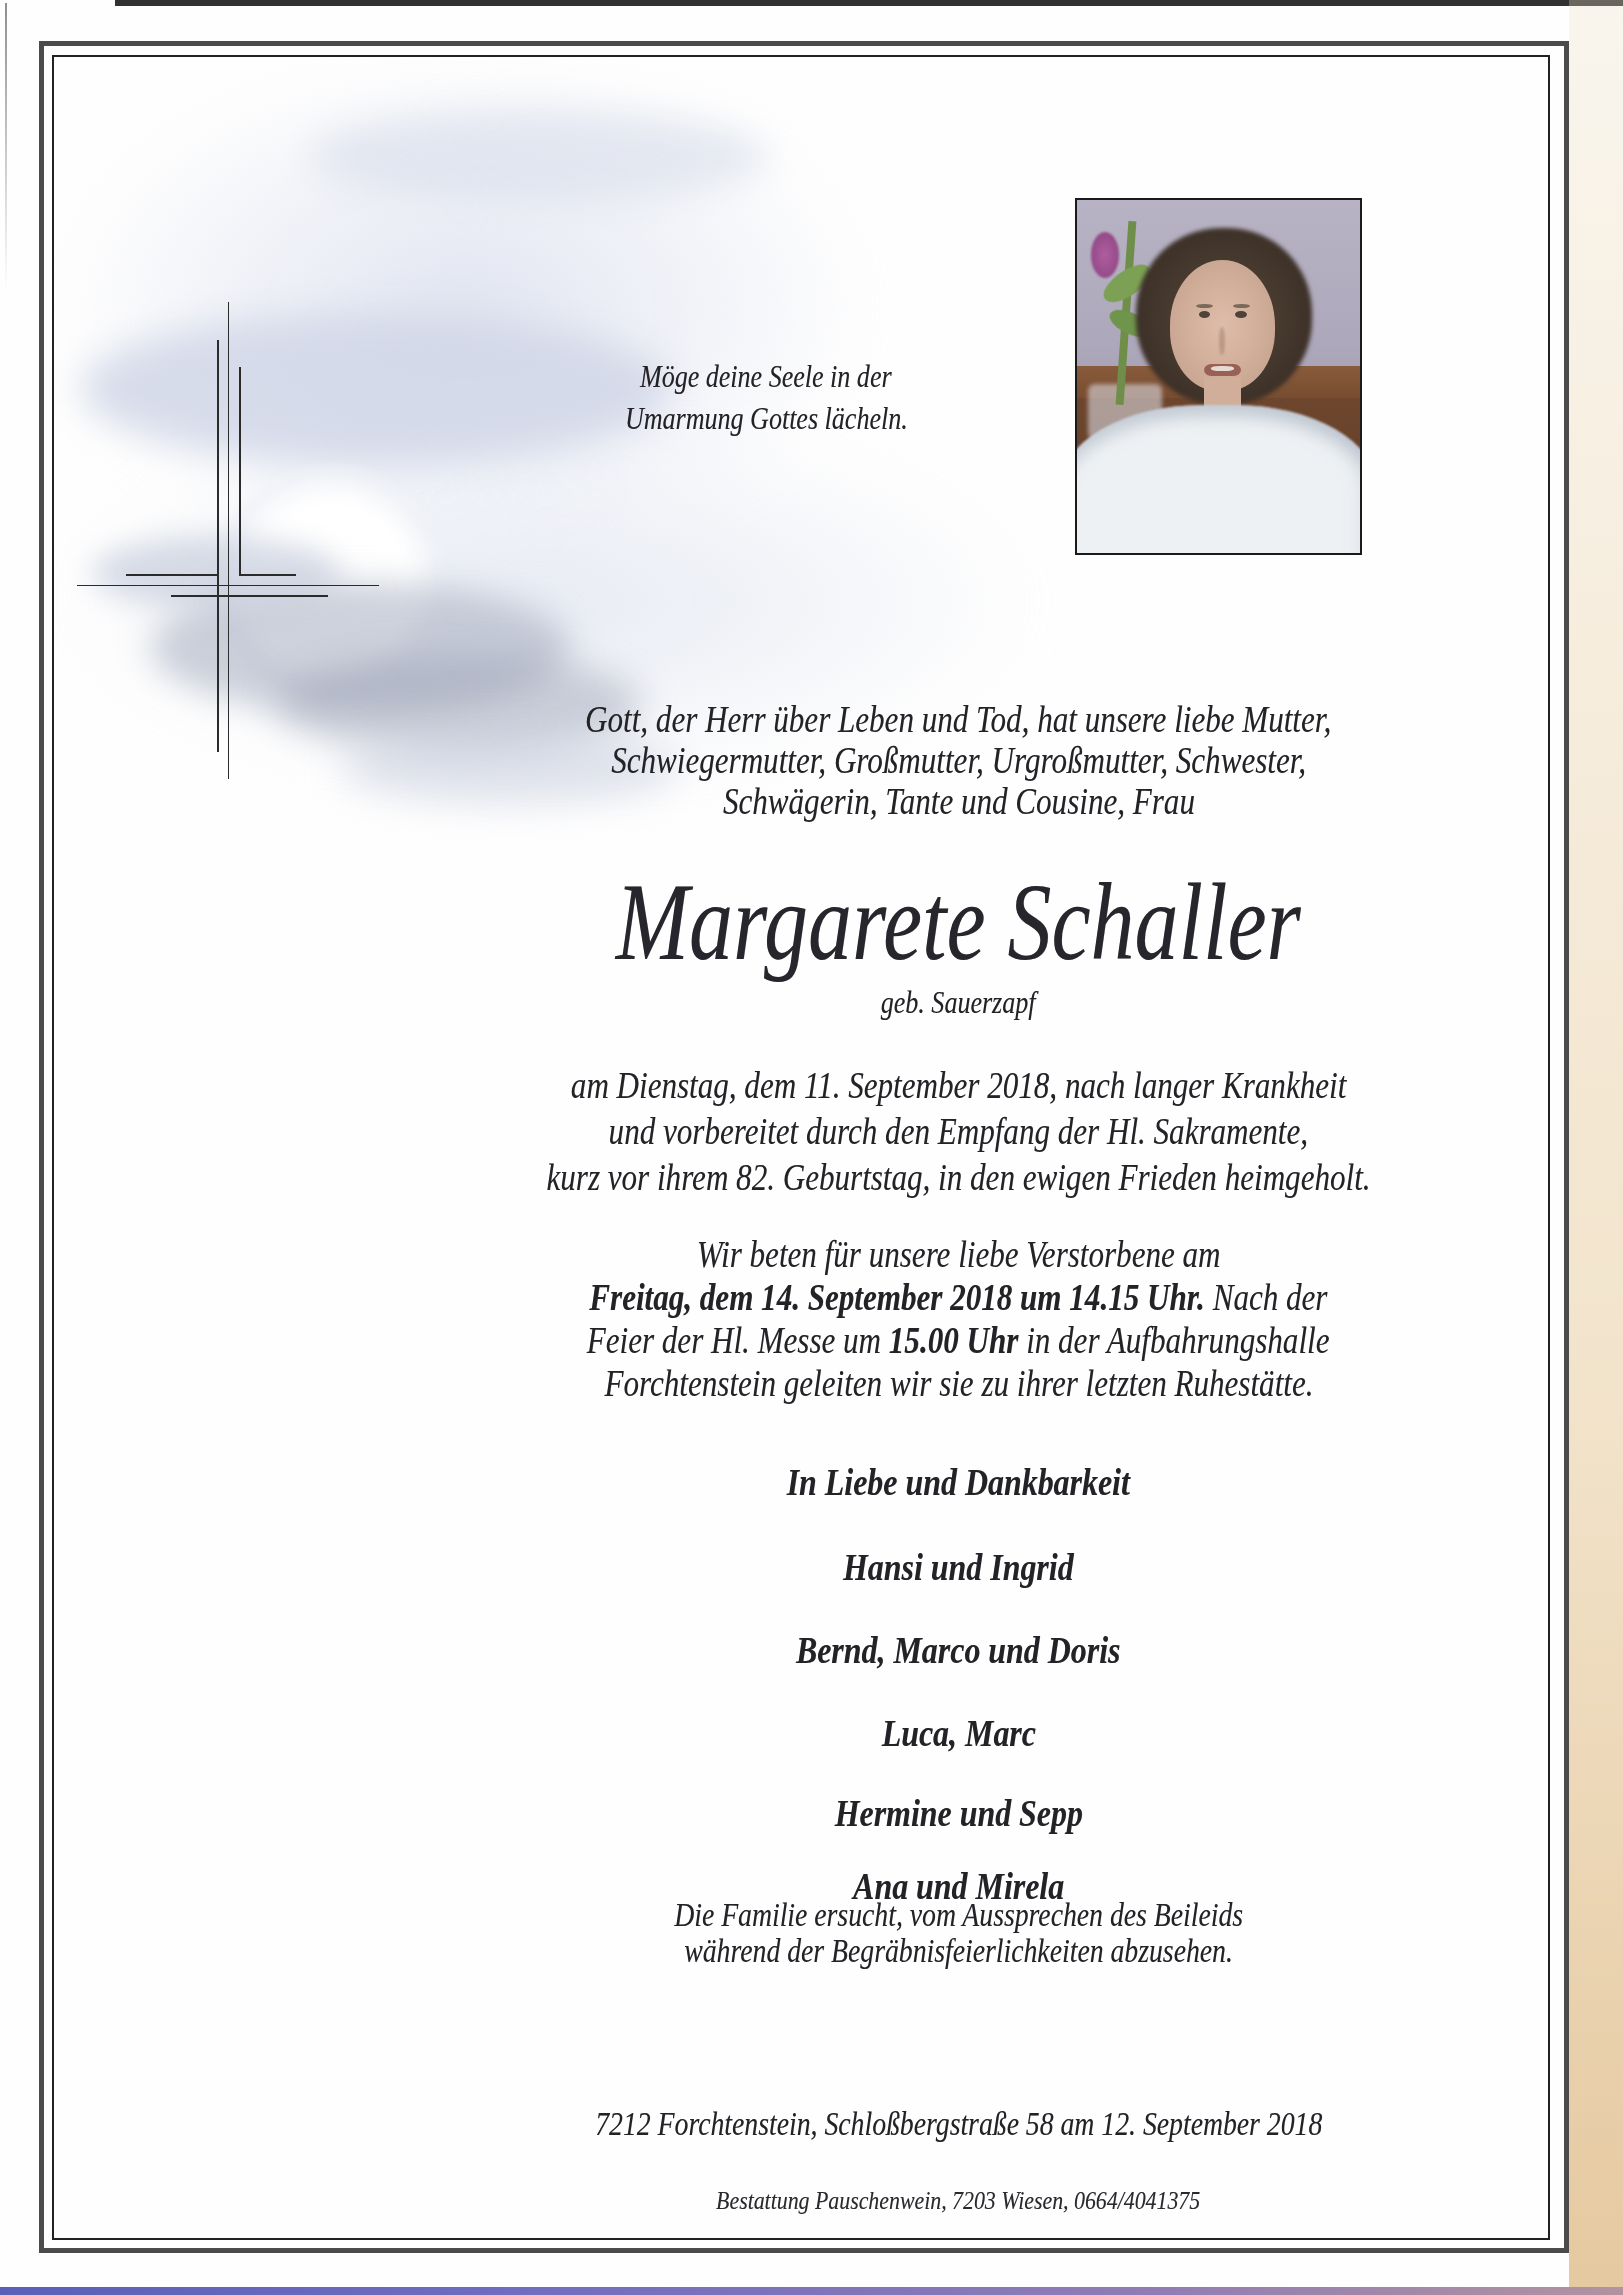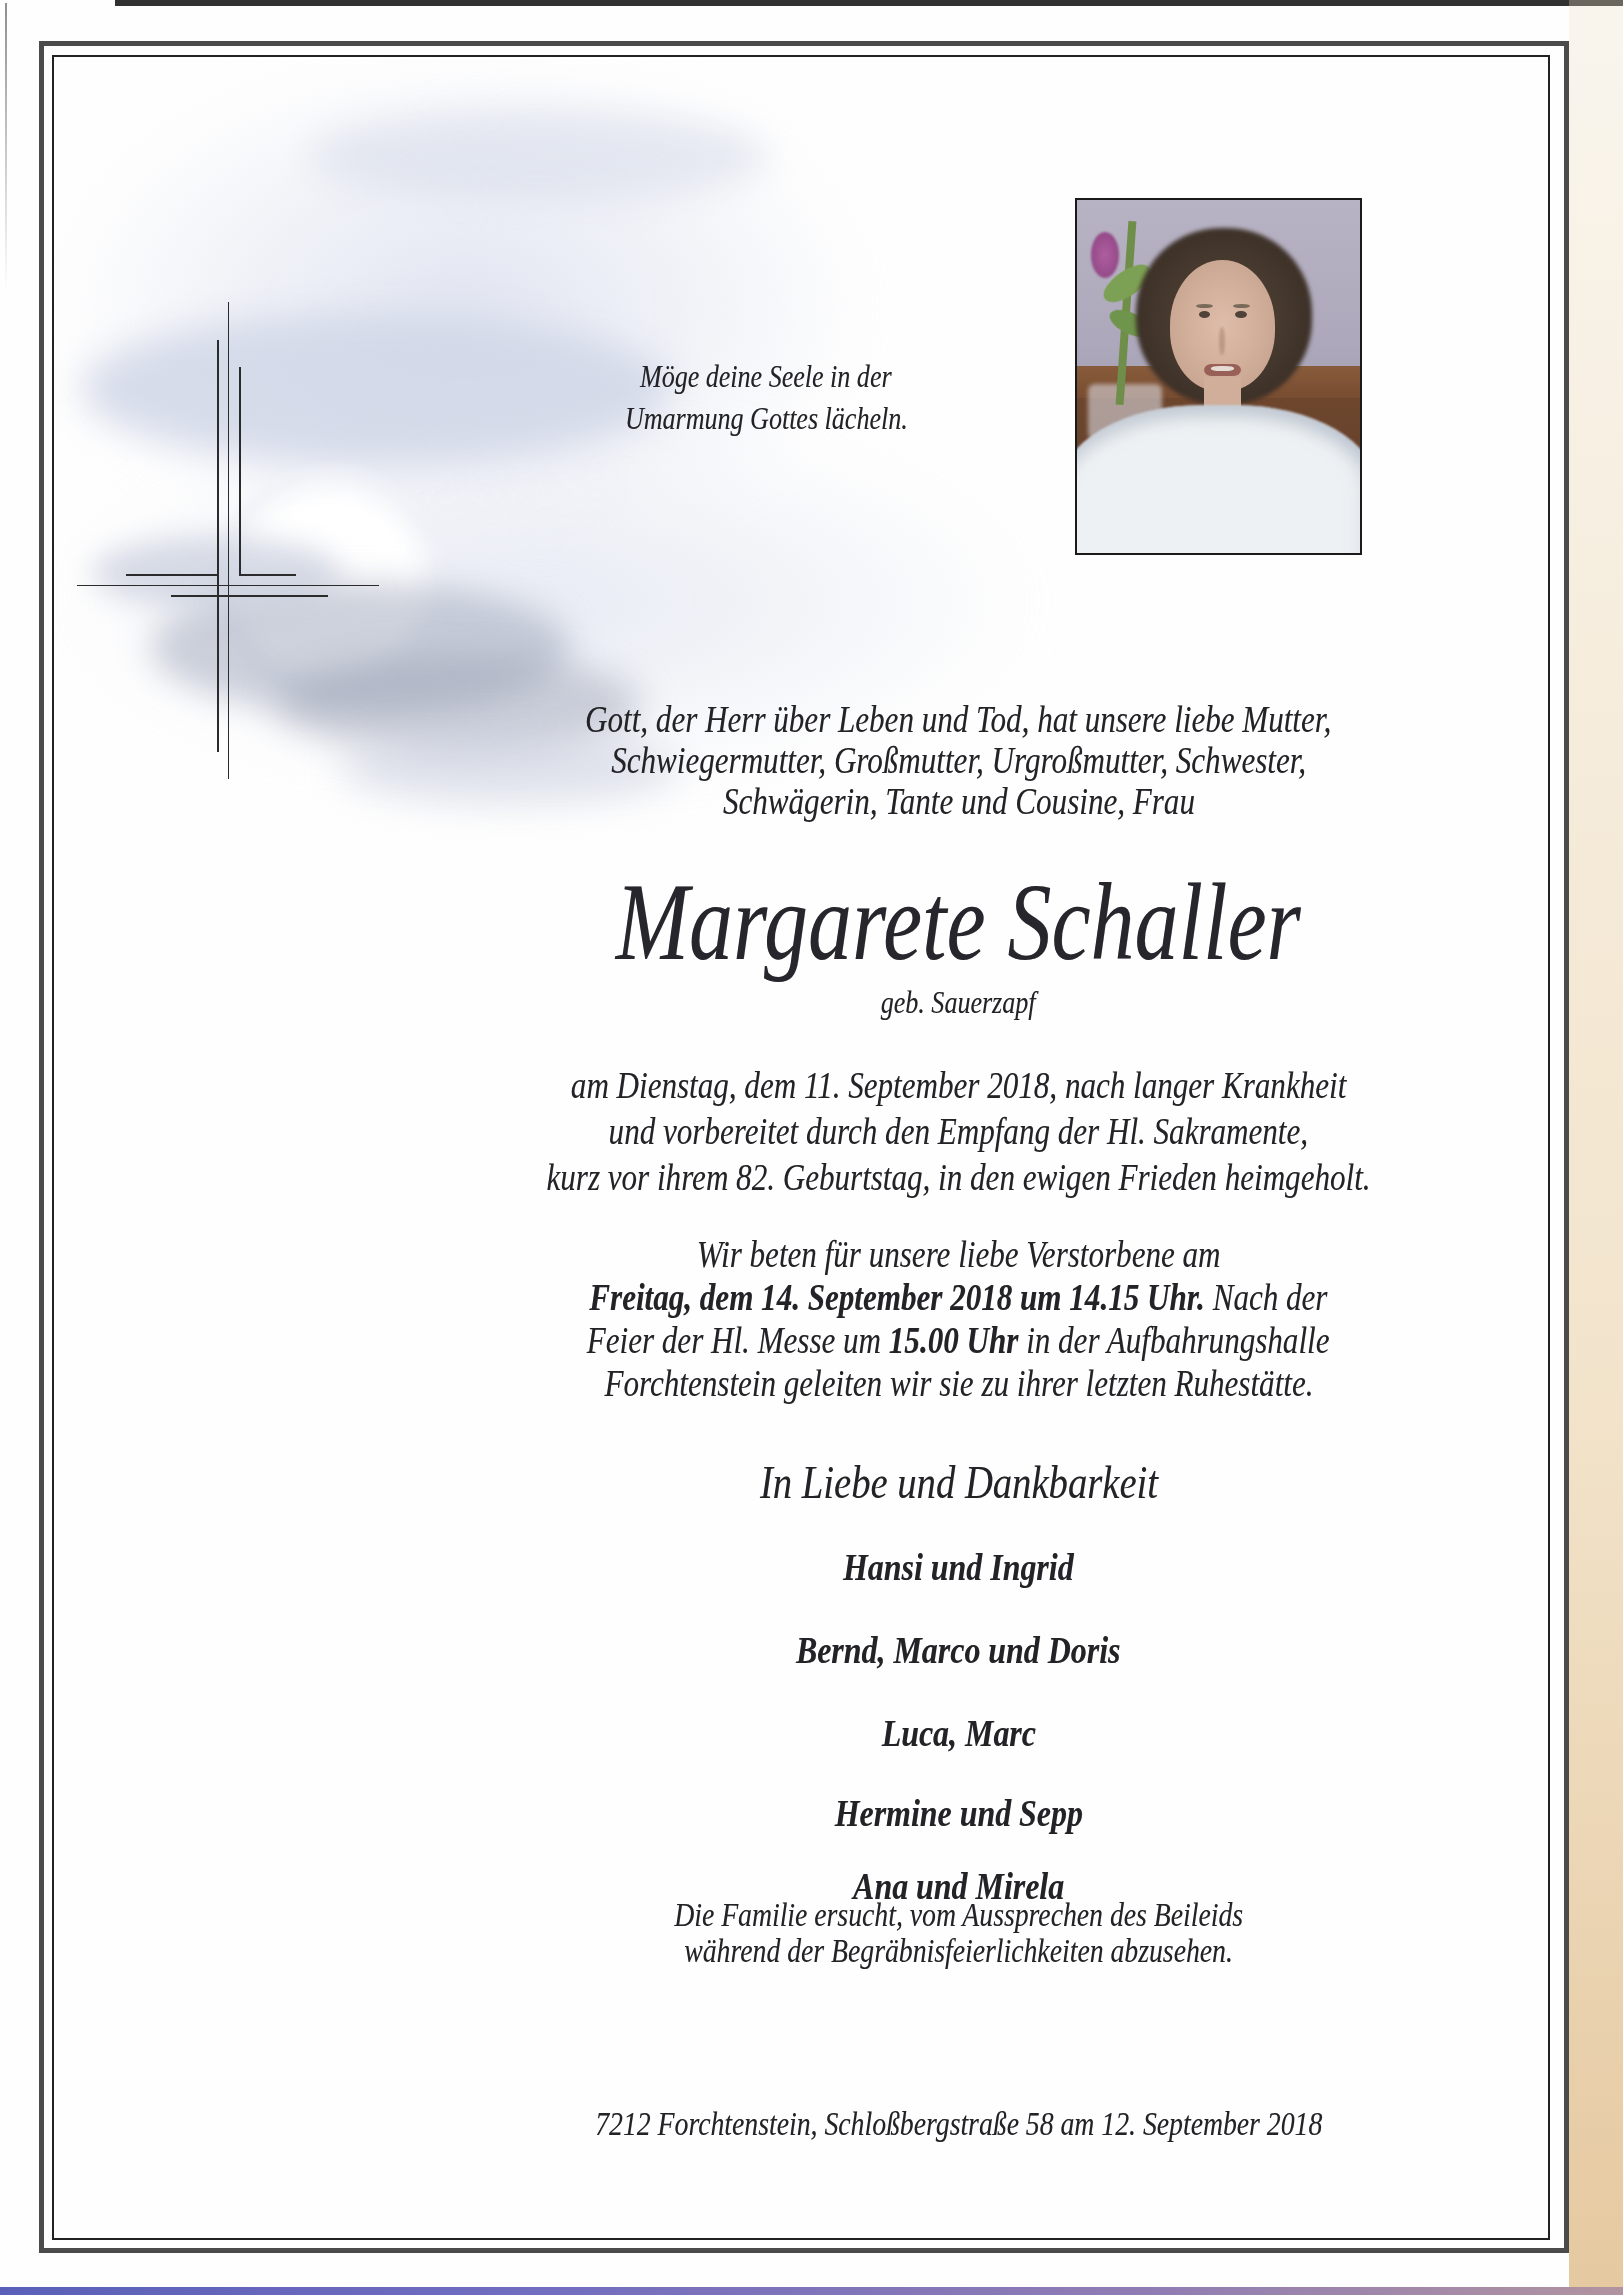--- a/index.html
+++ b/index.html
@@ -78,21 +78,21 @@
   .tblock div{white-space:nowrap;}
   .nr{display:inline-block;transform:scaleX(.84);transform-origin:50% 50%;}
   .quote{left:275px;width:982px;top:356px;font-size:31px;line-height:42px;}
   .intro{top:699px;font-size:37px;line-height:41px;}
   .name{top:863px;font-size:110px;line-height:118px;color:#26262c;font-family:Liberation Serif, serif;}
   .name .nr{transform:scaleX(.8);}
   .maiden{top:984px;font-size:31px;line-height:37px;}
   .death{top:1063px;font-size:37px;line-height:46px;}
   .prayer{top:1233px;font-size:37px;line-height:43px;}
   .bold{font-weight:bold;}
-  .closing{top:1461px;font-size:46px;line-height:43px;font-weight:normal;}
+  .closing{top:1461px;font-size:38px;line-height:43px;font-weight:bold;}
   .mourner{font-size:38px;line-height:43px;font-weight:bold;}
   .m0{top:1546px;text-decoration:underline;} .m1{top:1629px;} .m2{top:1712px;} .m3{top:1792px;} .m4{top:1865px;}
   .request{top:1897px;font-size:33px;line-height:36px;text-align:center;}
   .address{top:2105px;font-size:33px;line-height:38px;}
   .funeral{top:2185px;font-size:26px;line-height:31px;color:#2a2a2e;}
 </style>
 </head>
 <body>
 
 <div class="page">
@@ -201,20 +201,23 @@
 
   <div class="tblock request">
     <div><span class="nr">Die Familie ersucht, vom Aussprechen des Beileids</span></div>
     <div><span class="nr">während der Begräbnisfeierlichkeiten abzusehen.</span></div>
   </div>
 
   <div class="tblock address">
     <div><span class="nr">7212 Forchtenstein, Schloßbergstraße 58 am 12. September 2018</span></div>
   </div>
 
+  <div class="tblock funeral">
+    <div><span class="nr">Bestattung Pauschenwein, 7203 Wiesen, 0664/4041375</span></div>
+  </div>
 
   <div class="scan-top"></div>
   <div class="scan-left"></div>
   <div class="scan-right"></div>
   <div class="scan-bottom"></div>
 
 </div>
 
 
 </body></html>

